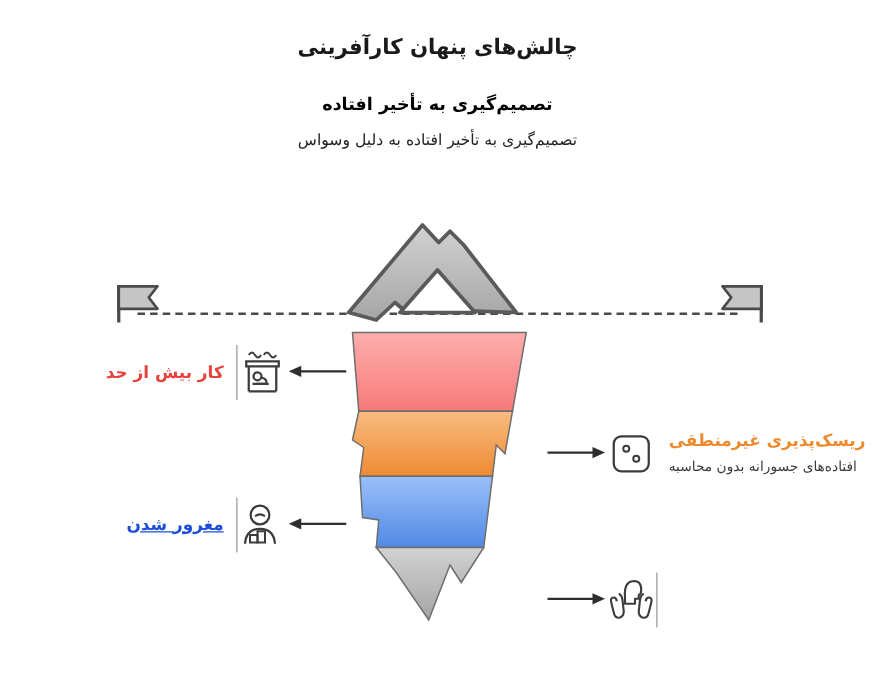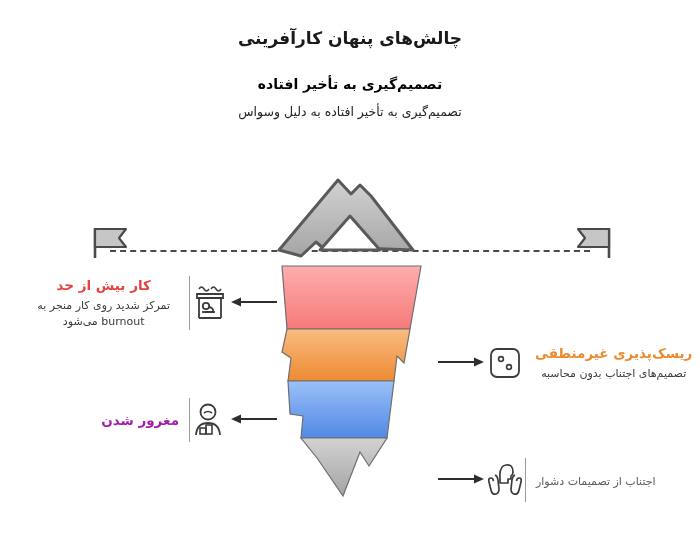--- a/index.html
+++ b/index.html
@@ -91,21 +91,21 @@
     justify-content: flex-end;
   }
   .label-text {
     direction: rtl;
   }
   .left-side .label-text {
     text-align: center;
     padding-right: 10px;
   }
   .right-side .label-text {
-    text-align: center;
+    text-align: left;
     padding-left: 10px;
   }
   .lbl-head {
     font-size: 13.5px;
     font-weight: bold;
     line-height: 19px;
     white-space: nowrap;
   }
   .lbl-desc {
     font-size: 11px;
@@ -208,21 +208,20 @@
       </g>
       <g>
         <path d="M76 262 L162 262 L144 290 L135 276 L118 320 L92 282 Z" fill="url(#gGray)" stroke="#6E6E6E" stroke-width="1.2"></path>
       </g>
     </svg>
   </div>
 
   <div class="label-group left-side" id="g-overwork">
     <div class="label-text">
       <div class="lbl-head" style="color: rgb(232, 66, 61);">کار بیش از حد</div>
-      <div class="lbl-desc">تمرکز شدید روی کار منجر به burnout می‌شود</div>
     </div>
     <div class="divider"></div>
     <div class="icon-box">
       <svg width="34" height="38" viewBox="0 0 34 38">
         <path d="M4 10 L30 10 L30 14 L4 14 Z" fill="none" stroke="#3C3C3C" stroke-width="1.8"></path>
         <path d="M6 14 L6 34 M28 14 L28 34 M6 34 L28 34" fill="none" stroke="#3C3C3C" stroke-width="1.8"></path>
         <path d="M6 5 q2.5 -4 5 0 q2.5 4 5 0" fill="none" stroke="#3C3C3C" stroke-width="1.5"></path>
         <path d="M18 5 q2.5 -4 5 0 q2.5 4 5 0" fill="none" stroke="#3C3C3C" stroke-width="1.5"></path>
         <circle cx="13" cy="22" r="3.2" fill="none" stroke="#3C3C3C" stroke-width="1.8"></circle>
         <path d="M16 23 q5 1 4 5 l-8 0" fill="none" stroke="#3C3C3C" stroke-width="1.8"></path>
@@ -247,27 +246,27 @@
     <div class="icon-box">
       <svg width="34" height="34" viewBox="0 0 34 34">
         <rect x="3" y="3" width="28" height="28" rx="6" ry="6" fill="none" stroke="#3C3C3C" stroke-width="1.8"></rect>
         <circle cx="13" cy="13" r="2.4" fill="none" stroke="#3C3C3C" stroke-width="1.6"></circle>
         <circle cx="21" cy="21" r="2.4" fill="none" stroke="#3C3C3C" stroke-width="1.6"></circle>
       </svg>
     </div>
     <div class="divider"></div>
     <div class="label-text">
       <div class="lbl-head" style="color: rgb(238, 138, 46);">ریسک‌پذیری غیرمنطقی</div>
-      <div class="lbl-desc">تصمیم‌های اجتناب بدون محاسبه</div>
+      <div class="lbl-desc">افتاده‌های جسورانه بدون محاسبه</div>
     </div>
   </div>
 
   <div class="label-group left-side" id="g-arrogance">
     <div class="label-text">
-      <div class="lbl-head" style="color: #a21caf;">مغرور شدن</div>
+      <div class="lbl-head" style="color: #1d4ed8; text-decoration: underline;">مغرور شدن</div>
     </div>
     <div class="divider"></div>
     <div class="icon-box">
       <svg width="34" height="38" viewBox="0 0 34 38">
         <circle cx="15" cy="11" r="7.5" fill="none" stroke="#3C3C3C" stroke-width="1.8"></circle>
         <path d="M11 12 q4 -3 8 0" fill="none" stroke="#3C3C3C" stroke-width="1.6"></path>
         <path d="M3 34 q1 -12 12 -12 q11 0 12 12" fill="none" stroke="#3C3C3C" stroke-width="1.8"></path>
         <rect x="7" y="27" width="6" height="6" fill="none" stroke="#3C3C3C" stroke-width="1.6"></rect>
         <rect x="13" y="24" width="6" height="9" fill="none" stroke="#3C3C3C" stroke-width="1.6"></rect>
       </svg>
@@ -289,17 +288,16 @@
     </div>
     <div class="icon-box">
       <svg width="38" height="36" viewBox="0 0 38 36">
         <path d="M14 16 q-1 -12 6 -13 q7 -1 7 7 q0 3 -2 4 l0 3 l-3 0 l0 4 l-8 0 Z" fill="none" stroke="#3C3C3C" stroke-width="1.7" stroke-linejoin="round"></path>
         <path d="M9 13 q2.5 1 3 5 l1 9 q0 4 -3 5 q-4 1 -5 -4 l-2 -8 q-1 -4 2 -4 q2 0 2.5 3" fill="none" stroke="#3C3C3C" stroke-width="1.7" stroke-linejoin="round"></path>
         <path d="M29 13 q-2.5 1 -3 5 l-1 9 q0 4 3 5 q4 1 5 -4 l2 -8 q1 -4 -2 -4 q-2 0 -2.5 3" fill="none" stroke="#3C3C3C" stroke-width="1.7" stroke-linejoin="round"></path>
       </svg>
     </div>
     <div class="divider"></div>
     <div class="label-text">
-      <div class="lbl-desc" style="color: rgb(92, 92, 92);">اجتناب از تصمیمات دشوار</div>
     </div>
   </div>
 
 </div>
 
 </body></html>

